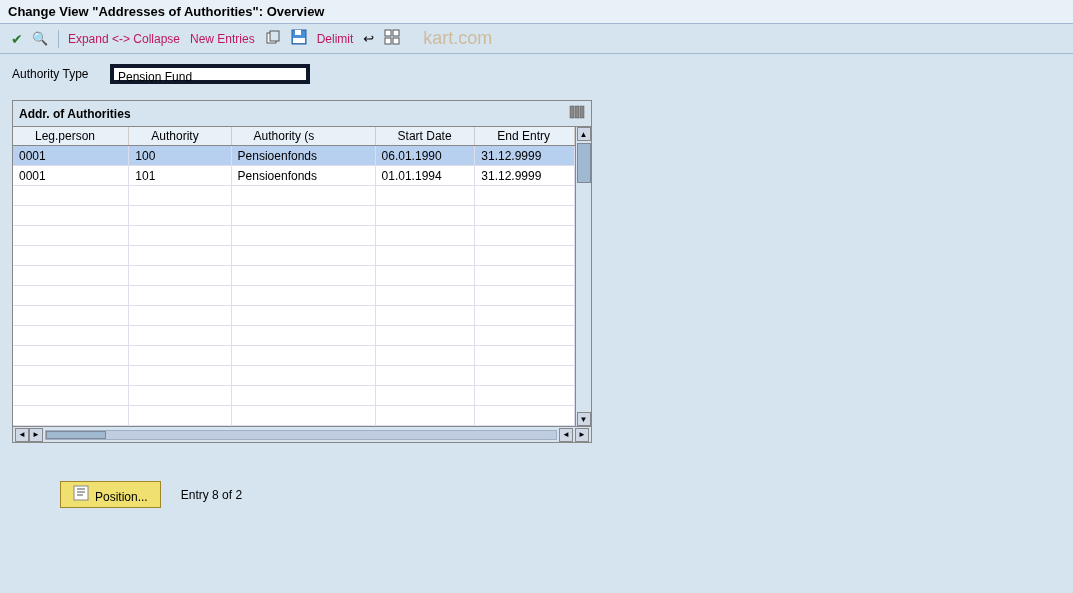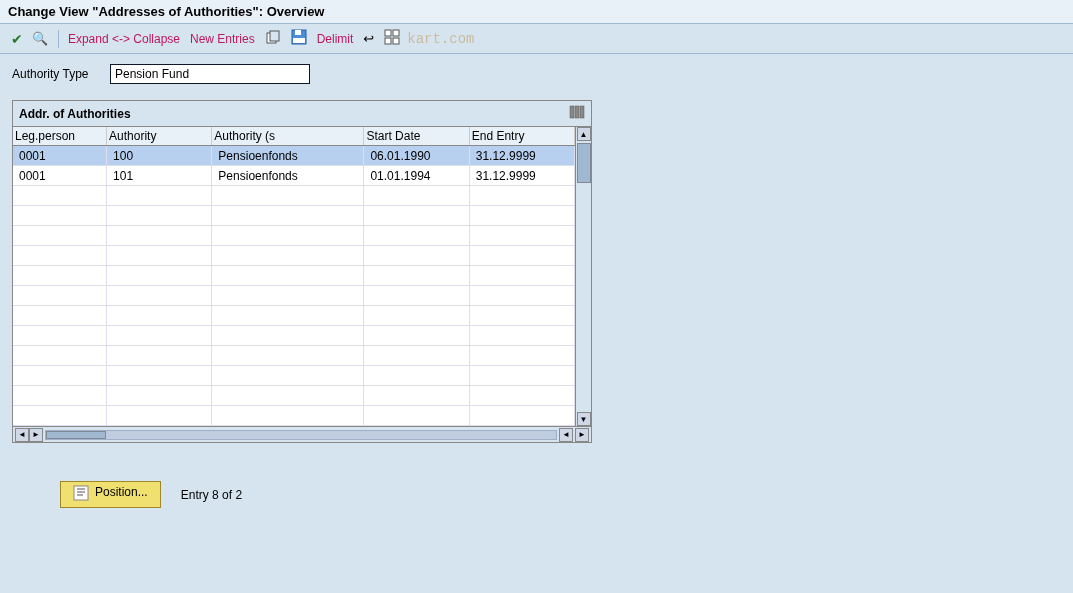--- a/index.html
+++ b/index.html
@@ -60,21 +60,21 @@
     .field-row {
       display: flex;
       align-items: center;
       gap: 8px;
     }
     .field-label {
       font-size: 12px;
       min-width: 90px;
     }
     .field-value {
-      border: 1px solid #0f172a;
+      border: 4px solid #0f172a;
       background-color: #fff;
       padding: 2px 4px;
       font-size: 12px;
       min-width: 200px;
       height: 20px;
     }
     
     .table-container {
       border: 1px solid #888;
       background-color: #fff;
@@ -94,21 +94,21 @@
     }
     .data-table {
       width: 100%;
       border-collapse: collapse;
       font-size: 12px;
     }
     .data-table th {
       background-color: #e8f0f8;
       border-bottom: 1px solid #888;
       border-right: 1px solid #ccc;
-      padding: 2px 2px;
+      padding: 2px 22px;
       text-align: left;
       font-weight: normal;
     }
     .data-table td {
       border-bottom: 1px solid #dde;
       border-right: 1px solid #dde;
       padding: 2px 6px;
       height: 20px;
     }
     .row-selected td {
@@ -205,21 +205,21 @@
       gap: 20px;
       margin-top: 20px;
     }
     .position-btn {
       background-color: #f0e070;
       border: 1px solid #a08828;
       padding: 3px 12px;
       font-size: 12px;
       cursor: pointer;
       display: flex;
-      align-items: flex-start;
+      align-items: flex-end;
       gap: 6px;
     }
     .entry-info {
       font-size: 12px;
     }
     .watermark {
       color: rgba(200,160,100,0.5);
       font-size: 18px;
       position: absolute;
       top: 52px;
@@ -281,21 +281,21 @@
     <span>
       <svg width="16" height="16" viewBox="0 0 16 16">
         <rect x="1" y="1" width="6" height="6" fill="#fff" stroke="#555" stroke-width="1"></rect>
         <rect x="9" y="1" width="6" height="6" fill="#fff" stroke="#555" stroke-width="1"></rect>
         <rect x="1" y="9" width="6" height="6" fill="#fff" stroke="#555" stroke-width="1"></rect>
         <rect x="9" y="9" width="6" height="6" fill="#fff" stroke="#555" stroke-width="1"></rect>
       </svg>
     </span>
   </button>
 
-  <span class="watermark" style="position:relative;left:0;top:0;color:rgba(200,160,100,0.6);font-size:14px;font-family:Liberation Mono, monospace;">kart.com</span>
+  <span class="watermark" style="position:relative;left:16px;top:0;color:rgba(200,160,100,0.6);font-size:18px;">kart.com</span>
 </div>
 
 <div class="content">
 
   <div class="field-row">
     <span class="field-label">Authority Type</span>
     <div class="field-value">Pension Fund</div>
   </div>
 
   <div class="table-container">

